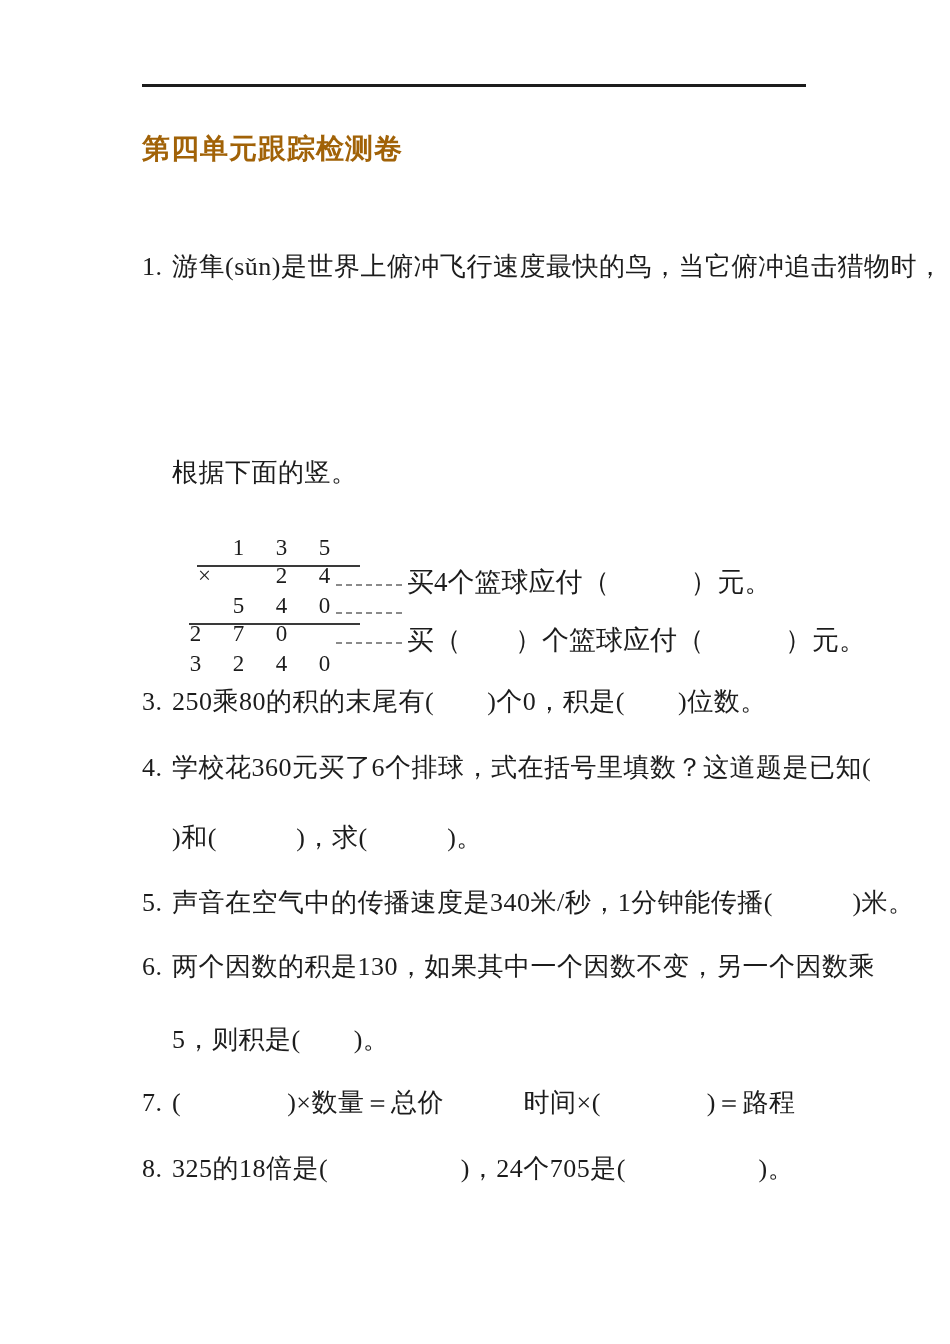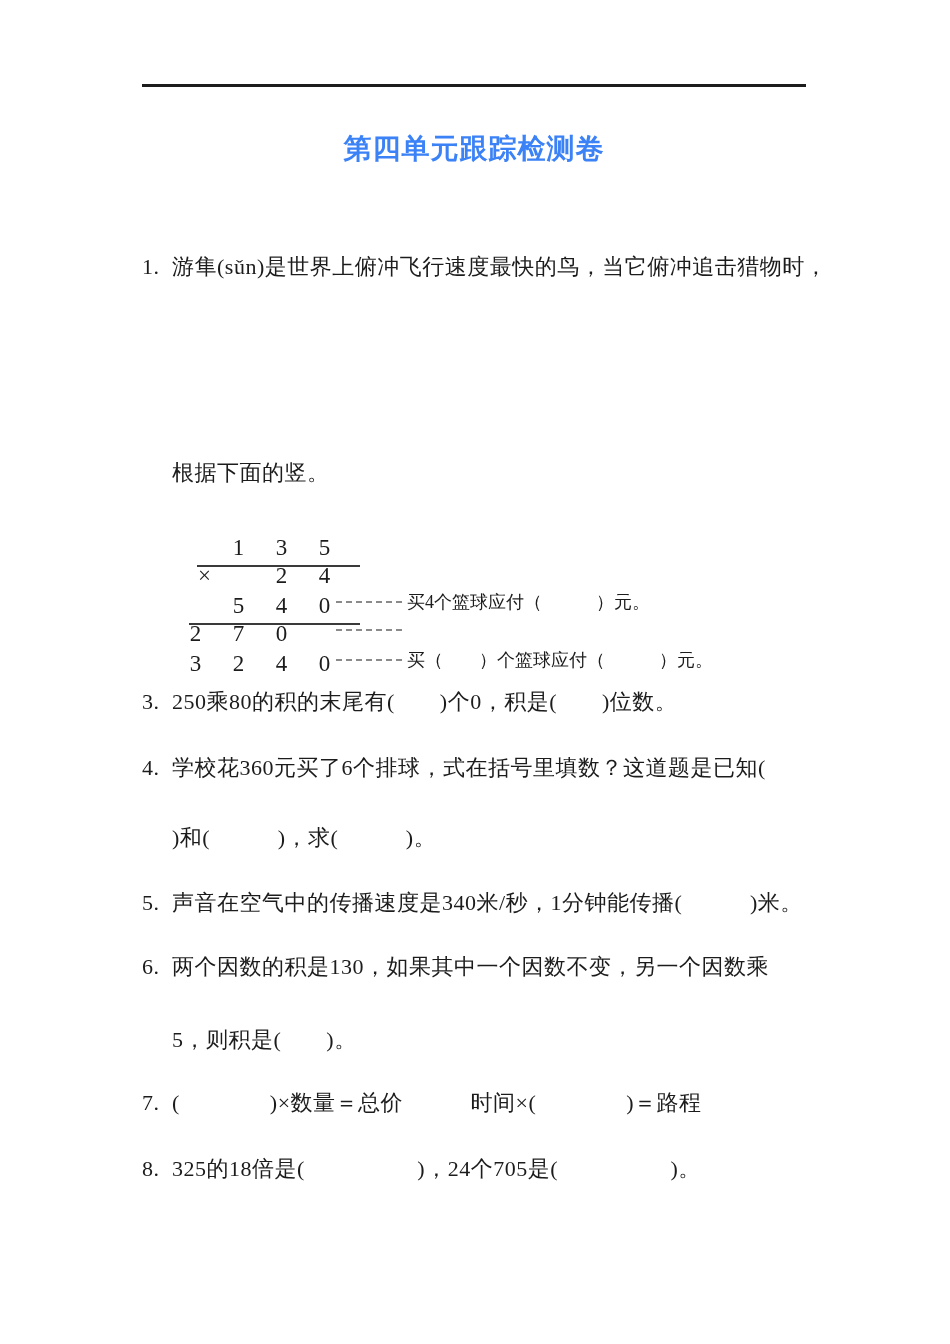--- a/index.html
+++ b/index.html
@@ -23,31 +23,31 @@
     width: 664px;
     height: 3px;
     background: #1c1c1c;
   }
   .title {
     position: absolute;
     left: 142px;
     top: 130px;
     width: 664px;
     margin: 0;
-    text-align: center;
+    text-align: left;
     font-family: "Liberation Sans", "DejaVu Sans", sans-serif;
     font-size: 28px;
     font-weight: bold;
     letter-spacing: 1px;
-    color: #3b82f6;
+    color: #a16207;
   }
   .ln {
     position: absolute;
     left: 142px;
-    font-size: 22px;
+    font-size: 26px;
     line-height: 28px;
     letter-spacing: 0.5px;
     white-space: pre;
   }
   .ln.cont { left: 172px; }
   .sec { font-size: 23px; }
   .qnum {
     display: inline-block;
     width: 30px;
   }
@@ -67,24 +67,23 @@
   }
   .mc.times { text-align: right; padding-right: 6px; box-sizing: border-box; }
   .hline {
     position: absolute;
     height: 0;
     border-top: 2px solid #3a3a3a;
   }
   .mlabel {
     position: absolute;
     left: 336px;
-    font-size: 18px;
+    font-size: 27px;
     line-height: 28px;
     white-space: pre;
-    margin-top: 20px;
   }
   .leader {
     display: inline-block;
     width: 66px;
     border-bottom: 2px dashed #8a8a8a;
     vertical-align: 5px;
     margin-right: 5px;
   }
 </style>
 </head>

